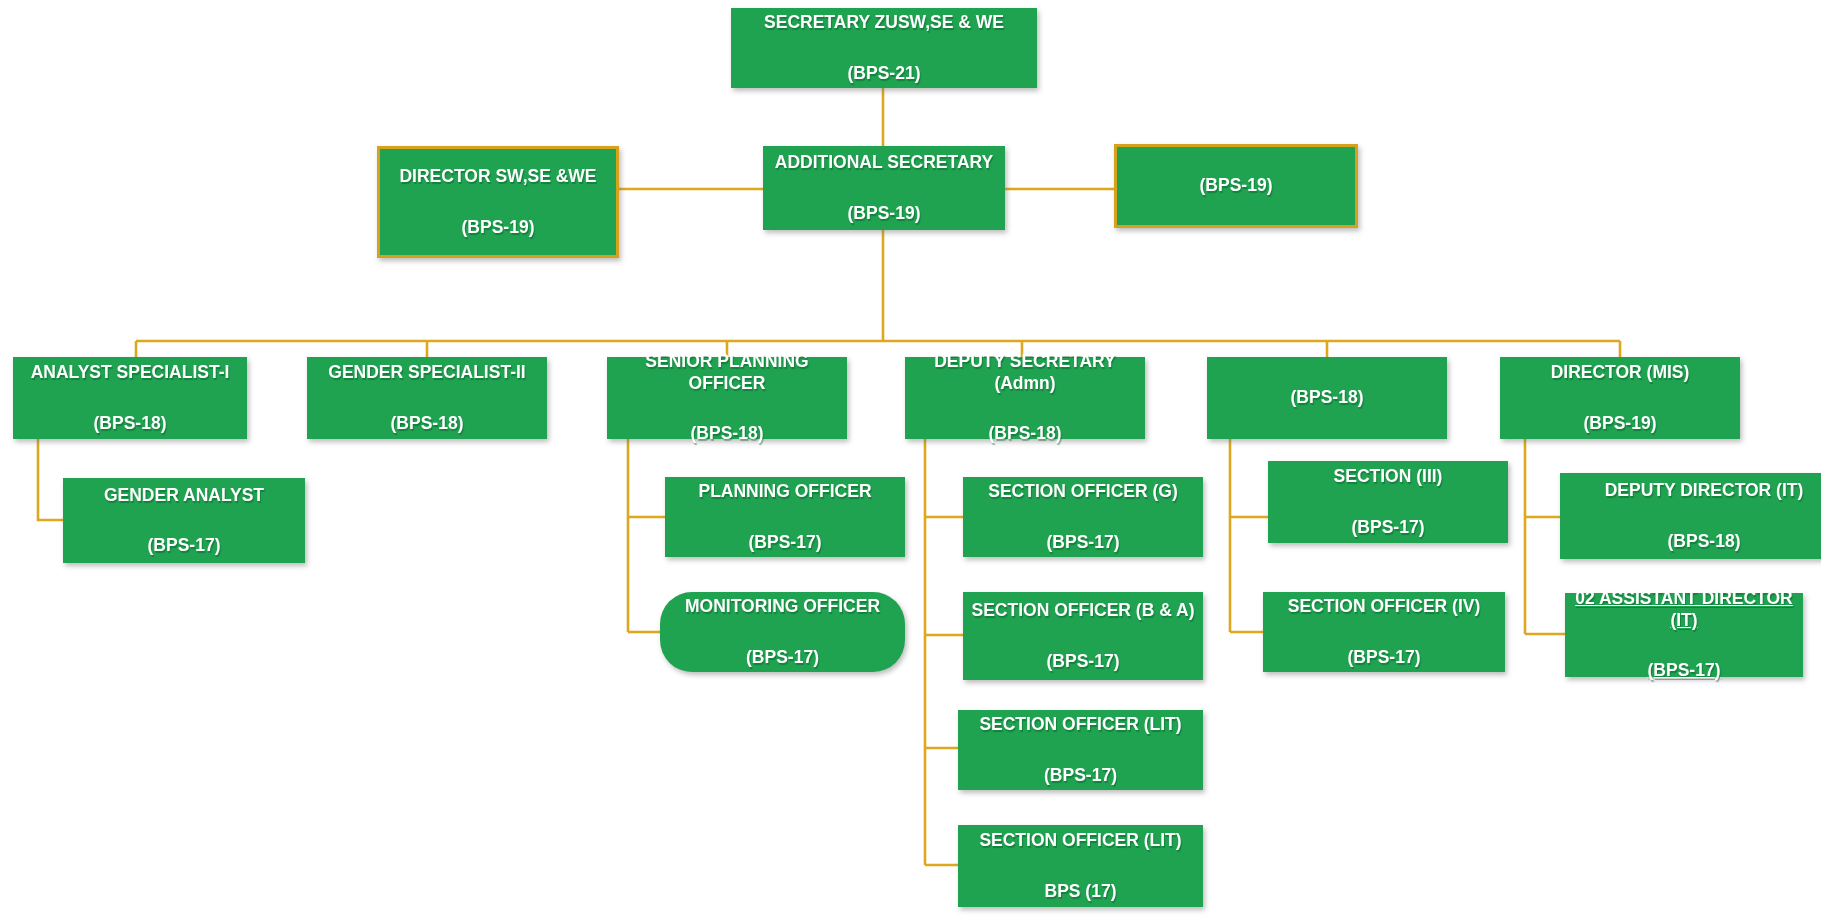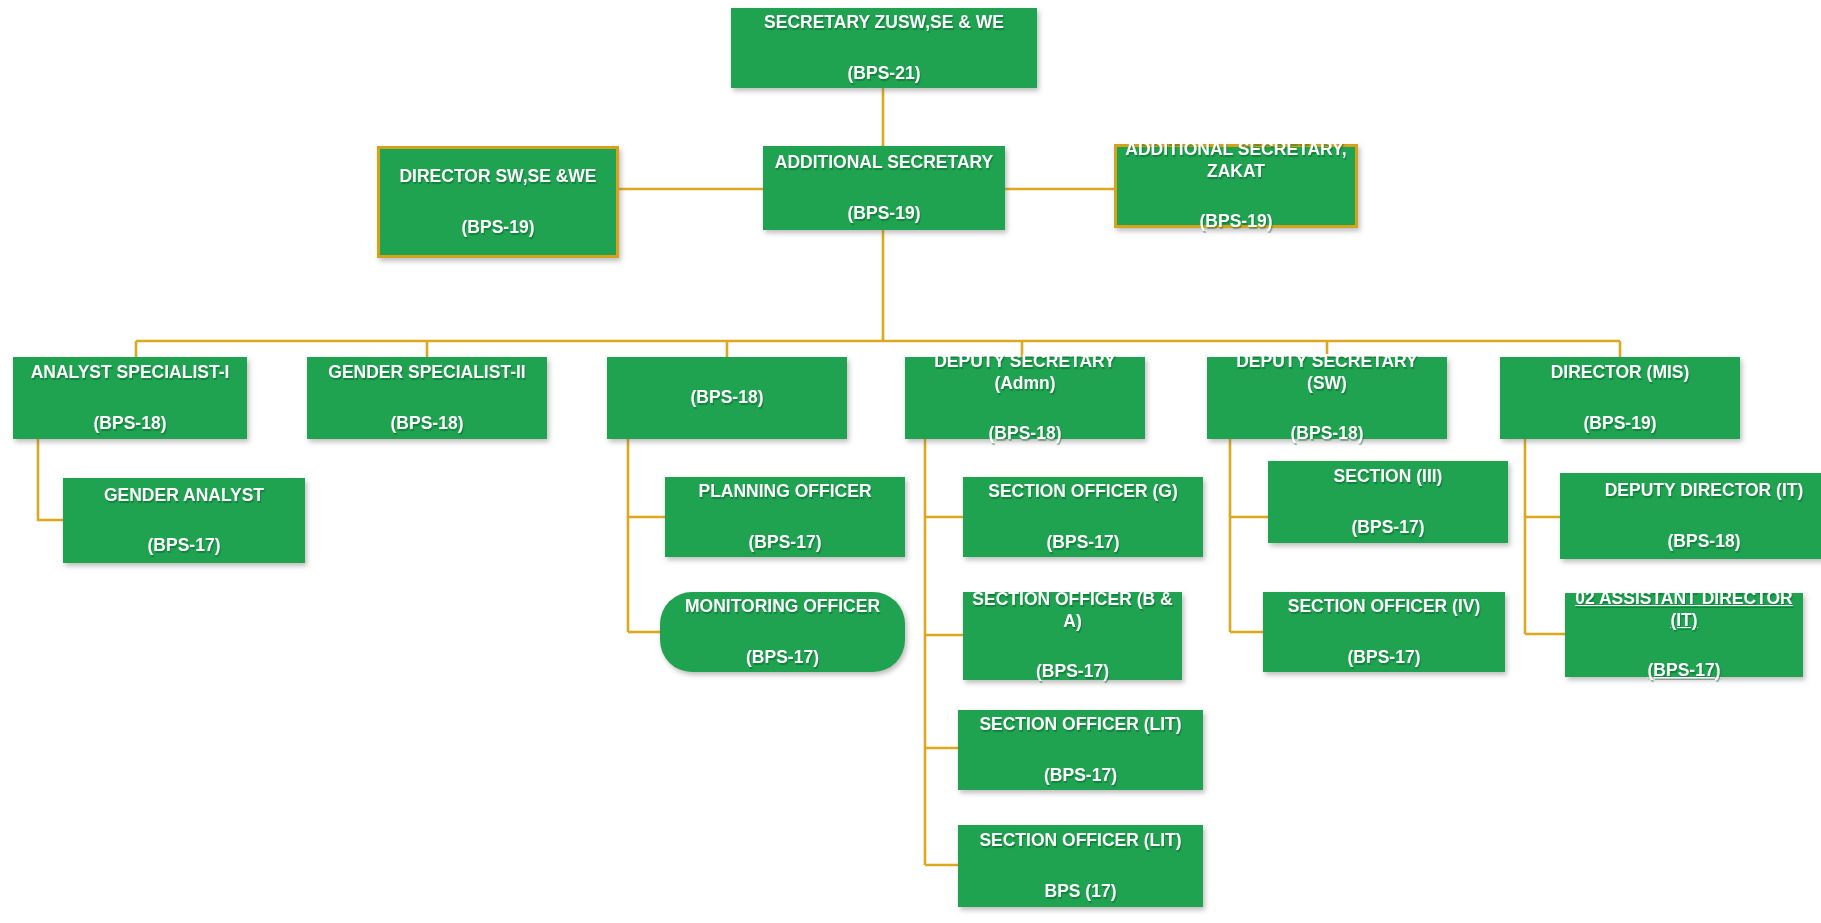--- a/index.html
+++ b/index.html
@@ -86,40 +86,39 @@
       </div>
       <div class="node gold" style="left: 377px; top: 146px; width: 242px; height: 112px;">
         <div class="title">DIRECTOR SW,SE &amp;WE</div>
         <div class="grade">(BPS-19)</div>
       </div>
       <div class="node" style="left: 763px; top: 146px; width: 242px; height: 84px;">
         <div class="title">ADDITIONAL SECRETARY</div>
         <div class="grade">(BPS-19)</div>
       </div>
       <div class="node gold" style="left: 1114px; top: 144px; width: 244px; height: 84px;">
-        <div class="title">ADDITIONAL SECRETARY, ZAKAT</div>
         <div class="grade">(BPS-19)</div>
       </div>
       <div class="node" style="left: 13px; top: 357px; width: 234px; height: 82px;">
         <div class="title">ANALYST SPECIALIST-I</div>
         <div class="grade">(BPS-18)</div>
       </div>
       <div class="node" style="left: 307px; top: 357px; width: 240px; height: 82px;">
         <div class="title">GENDER SPECIALIST-II</div>
         <div class="grade">(BPS-18)</div>
       </div>
       <div class="node" style="left: 607px; top: 357px; width: 240px; height: 82px;">
+        <div class="title">SENIOR PLANNING OFFICER</div>
         <div class="grade">(BPS-18)</div>
       </div>
       <div class="node" style="left: 905px; top: 357px; width: 240px; height: 82px;">
         <div class="title">DEPUTY SECRETARY (Admn)</div>
         <div class="grade">(BPS-18)</div>
       </div>
       <div class="node" style="left: 1207px; top: 357px; width: 240px; height: 82px;">
-        <div class="title">DEPUTY SECRETARY (SW)</div>
         <div class="grade">(BPS-18)</div>
       </div>
       <div class="node" style="left: 1500px; top: 357px; width: 240px; height: 82px;">
         <div class="title">DIRECTOR (MIS)</div>
         <div class="grade">(BPS-19)</div>
       </div>
       <div class="node" style="left: 63px; top: 478px; width: 242px; height: 85px;">
         <div class="title">GENDER ANALYST</div>
         <div class="grade">(BPS-17)</div>
       </div>
@@ -128,21 +127,21 @@
         <div class="grade">(BPS-17)</div>
       </div>
       <div class="node" style="left: 660px; top: 592px; width: 245px; height: 80px; border-radius: 32px;">
         <div class="title">MONITORING OFFICER</div>
         <div class="grade">(BPS-17)</div>
       </div>
       <div class="node" style="left: 963px; top: 477px; width: 240px; height: 80px;">
         <div class="title">SECTION OFFICER (G)</div>
         <div class="grade">(BPS-17)</div>
       </div>
-      <div class="node" style="left: 963px; top: 592px; width: 219px; height: 88px;">
+      <div class="node" style="left: 963px; top: 592px; width: 240px; height: 88px;">
         <div class="title">SECTION OFFICER (B &amp; A)</div>
         <div class="grade">(BPS-17)</div>
       </div>
       <div class="node" style="left: 958px; top: 710px; width: 245px; height: 80px;">
         <div class="title">SECTION OFFICER (LIT)</div>
         <div class="grade">(BPS-17)</div>
       </div>
       <div class="node" style="left: 958px; top: 825px; width: 245px; height: 82px;">
         <div class="title">SECTION OFFICER (LIT)</div>
         <div class="grade">BPS (17)</div>

